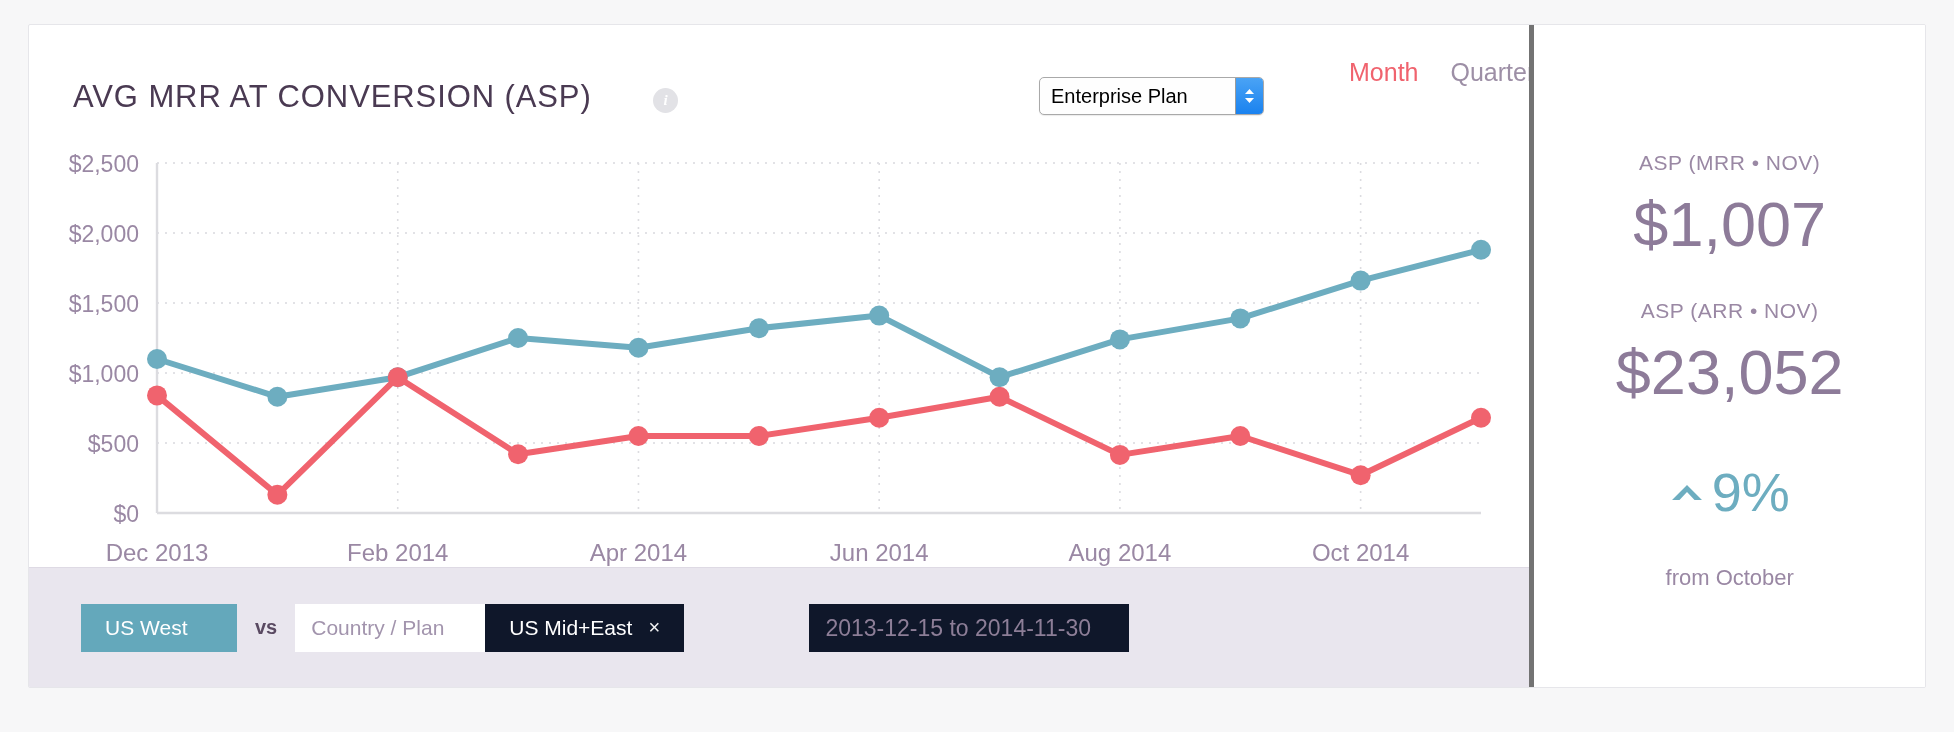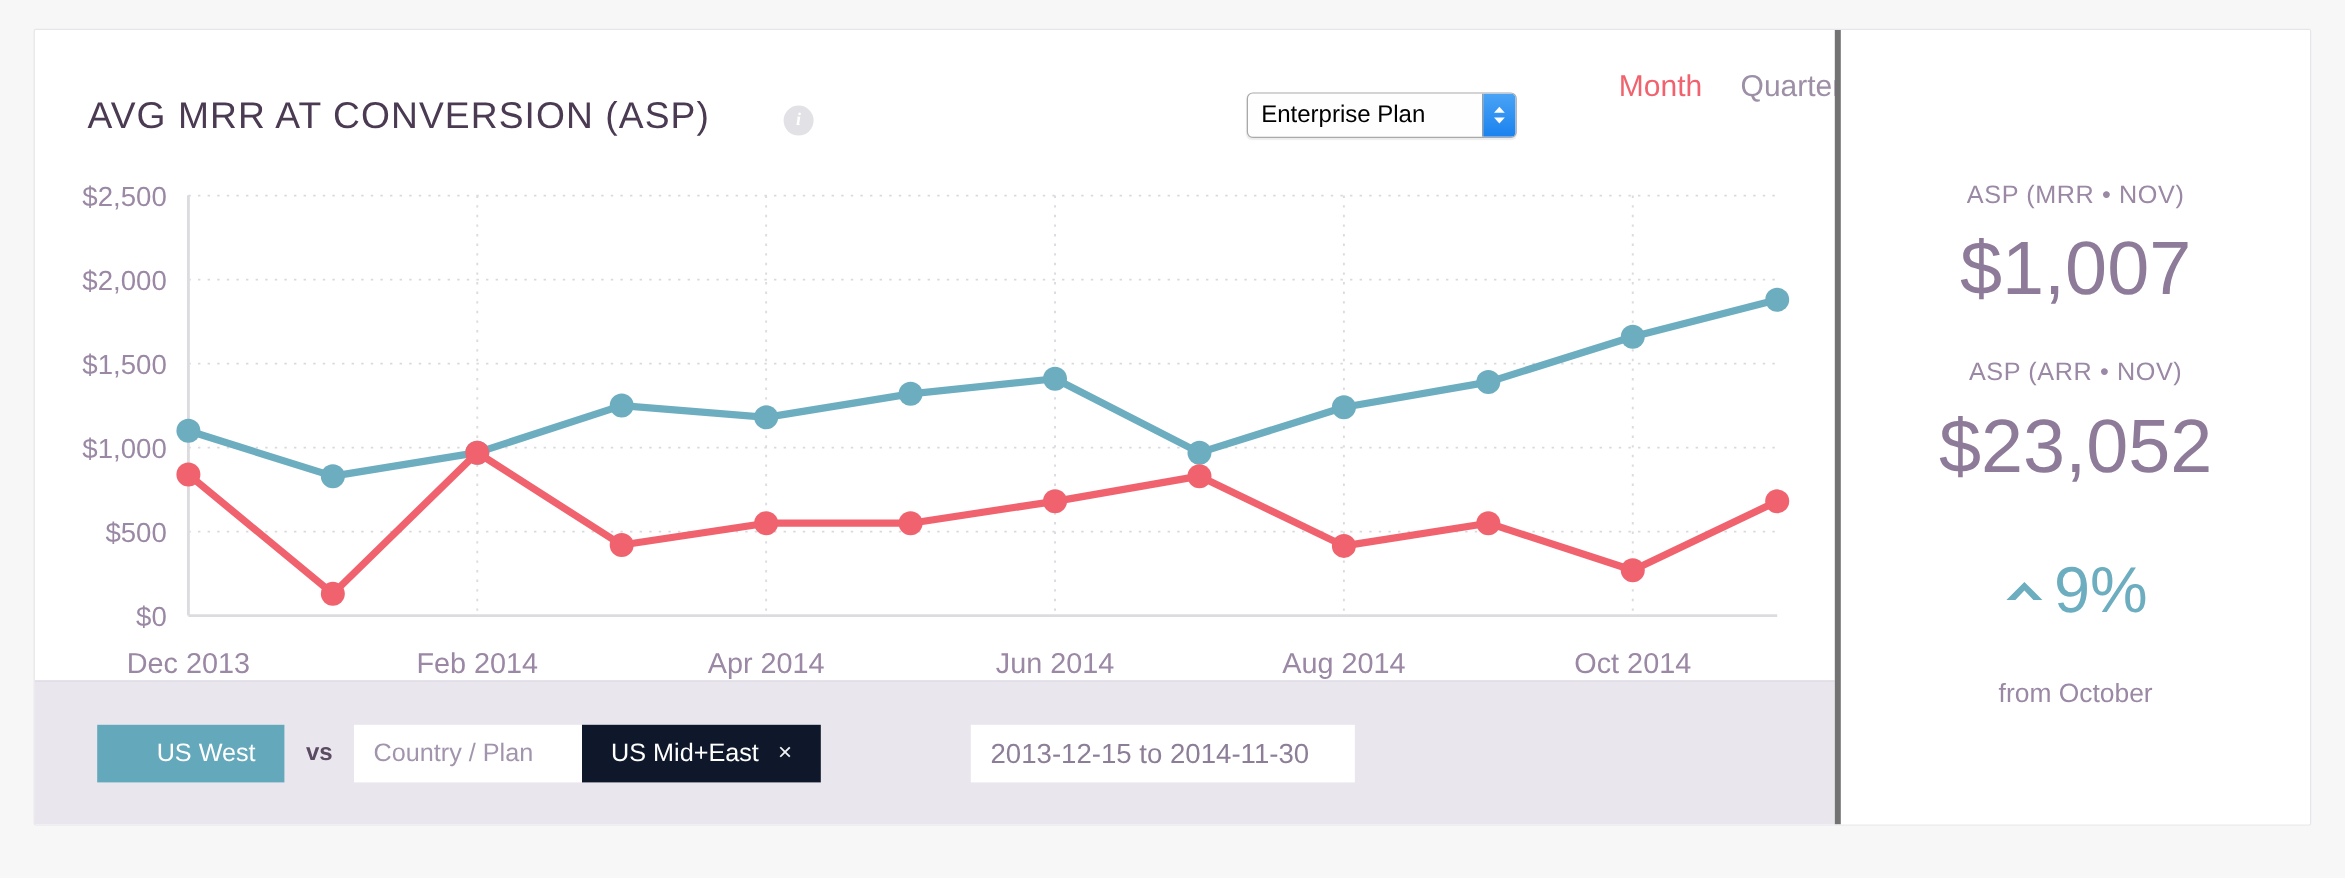--- a/index.html
+++ b/index.html
@@ -91,35 +91,35 @@
   
   .filter-bar {
     height: 120px; flex: 0 0 120px;
     background: #e9e6ee;
     border-top: 1px solid #dedae4;
     display: flex; align-items: center;
     padding: 0 52px;
     position: relative;
   }
   .pill {
-    height: 48px; display: flex; align-items: center; justify-content: flex-end;
+    height: 48px; display: flex; align-items: center; justify-content: flex-start;
     padding: 0 24px; font-size: 21px; color: #fff; white-space: nowrap;
   }
   .pill.west { background: #64a8bb; min-width: 156px; }
   .pill.east { background: #0f172a; min-width: 176px; }
   .pill .tag-x { margin-left: 16px; font-size: 20px; opacity: .95; }
   .vs-label { margin: 0 18px; font-size: 20px; color: #5a4a62; font-weight: 600; }
   .cs-input {
     height: 48px; width: 190px; background: #fff;
     display: flex; align-items: center; padding: 0 16px;
     font-size: 21px; color: #a294ad;
   }
   .daterange {
     position: absolute; right: 400px; top: 36px;
-    height: 48px; min-width: 320px; background: #ffffff;
+    height: 48px; min-width: 320px; background: #0f172a;
     display: flex; align-items: center; padding: 0 16px;
     font-size: 23px; color: #8d7e97;
   }
 
   
   .stat-label {
     font-size: 21px; color: #9a88a4; letter-spacing: .5px;
     text-align: center; white-space: nowrap;
   }
   .stat-value {

